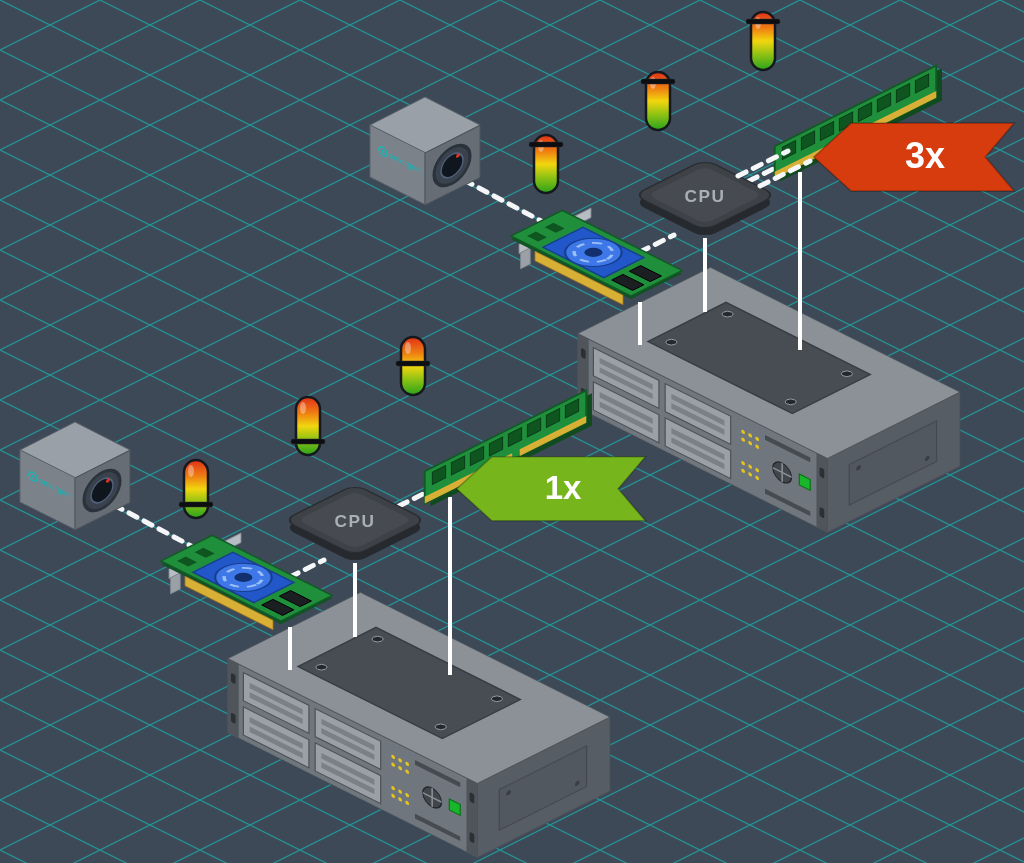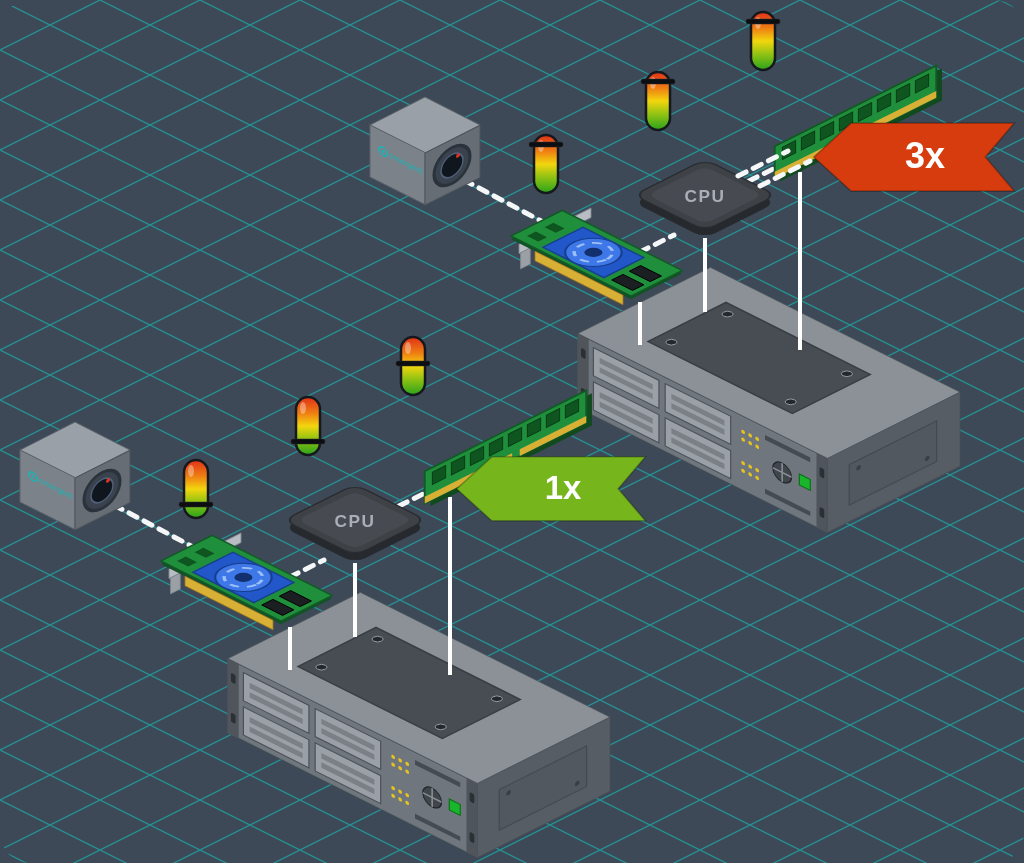--- a/index.html
+++ b/index.html
@@ -1,16 +1,16 @@
 <!DOCTYPE html>
 <html><head>
 <meta charset="utf-8">
 <style>
   html,body{margin:0;padding:0;background:#3d4957;}
-  .stage{width:1024px;height:863px;overflow:hidden;border-radius:30px;}
+  .stage{width:1024px;height:863px;overflow:hidden;}
   svg{display:block;}
   svg text{font-family:"Liberation Sans", sans-serif;}
   .banner-label{font-weight:bold;fill:#ffffff;}
 </style>
 </head>
 <body>
 
 <div class="stage">
 <svg width="1024" height="863" viewBox="0 0 1024 863">
   <defs>

